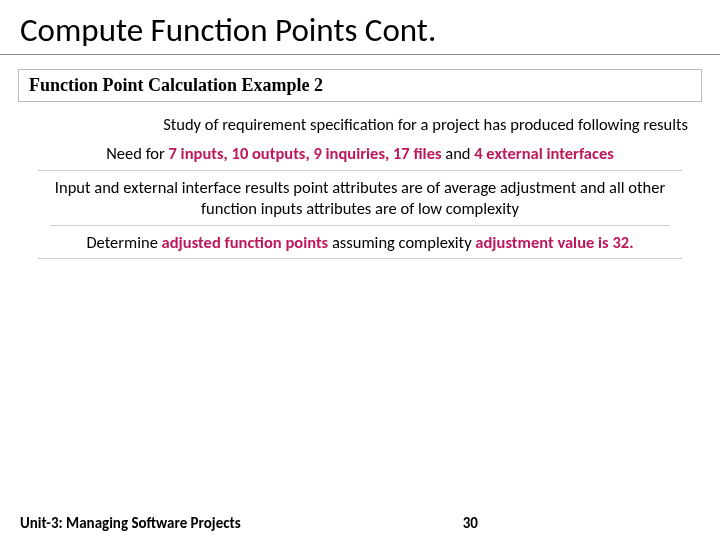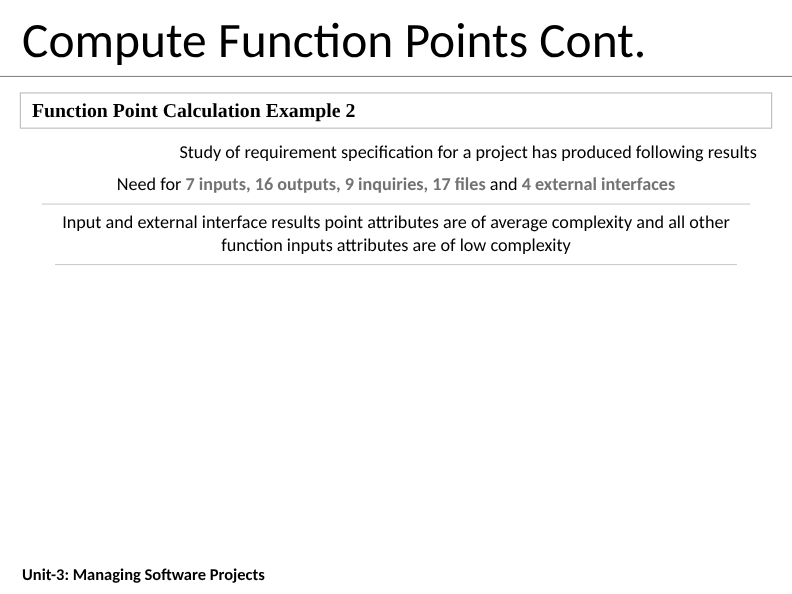--- a/index.html
+++ b/index.html
@@ -4,21 +4,21 @@
 <style>
   * { margin: 0; padding: 0; box-sizing: border-box; }
   body {
     width: 720px; height: 540px;
     font-family: Calibri, "Segoe UI", sans-serif;
     background: #fff; color: #000;
     position: relative;
     overflow: hidden;
   }
   .slide-title {
-    font-size: 45px;
+    font-size: 33px;
     font-weight: 400;
     padding: 10px 20px 4px 20px;
     border-bottom: 1px solid #888;
   }
   .section-title-box {
     margin: 14px 18px 0 18px;
     border: 1px solid #bbb;
     padding: 5px 10px;
     font-size: 18px;
     font-weight: 700;
@@ -30,21 +30,21 @@
   .para {
     font-size: 16.5px;
     line-height: 1.3;
     text-align: center;
     padding: 6px 4px 5px 4px;
     border-bottom: 1px solid #ccc;
   }
   .para.first { text-align: right; border-bottom: none; padding-bottom: 2px; }
   .para.indent1 { margin-left: 10px; margin-right: 10px; }
   .para.indent2 { margin-left: 22px; margin-right: 22px; }
-  .red { color: #737373; font-weight: 700; }
+  .red { color: #be185d; font-weight: 700; }
   .boldblack { font-weight: 400; }
   .footer {
     position: absolute;
     bottom: 8px; left: 0; right: 0;
     display: flex;
     align-items: flex-start;
     font-size: 15px;
     font-weight: 600;
     padding: 0 20px;
   }
@@ -57,25 +57,29 @@
 
 <div class="slide-title">Compute Function Points Cont.</div>
 
 <div class="section-title-box">Function Point Calculation Example 2</div>
 
 <div class="content">
 
   <div class="para first">Study of requirement specification for a project has produced following results</div>
 
   <div class="para indent1">
-    <span>Need for </span><span class="red">7 inputs,</span><span> </span><span class="red">16 outputs,</span><span> </span><span class="red">9 inquiries,</span><span> </span><span class="red">17 files</span><span> and </span><span class="red">4 external interfaces</span>
+    <span>Need for </span><span class="red">7 inputs,</span><span> </span><span class="red">10 outputs,</span><span> </span><span class="red">9 inquiries,</span><span> </span><span class="red">17 files</span><span> and </span><span class="red">4 external interfaces</span>
   </div>
 
   <div class="para indent2">
-    <span class="boldblack">Input</span><span> and </span><span class="boldblack">external interface results point</span><span> attributes are of </span><span class="boldblack">average complexity</span><span> and all </span><span class="boldblack">other function inputs</span><span> attributes are of </span><span class="boldblack">low complexity</span>
+    <span class="boldblack">Input</span><span> and </span><span class="boldblack">external interface results point</span><span> attributes are of </span><span class="boldblack">average adjustment</span><span> and all </span><span class="boldblack">other function inputs</span><span> attributes are of </span><span class="boldblack">low complexity</span>
   </div>
 
+  <div class="para indent1">
+    <span>Determine </span><span class="red">adjusted function points</span><span> assuming complexity </span><span class="red">adjustment value is 32.</span>
+  </div>
 
 </div>
 
 <div class="footer">
   <div class="left">Unit-3: Managing Software Projects</div>
+  <div class="center">30</div>
 </div>
 
 </body></html>

